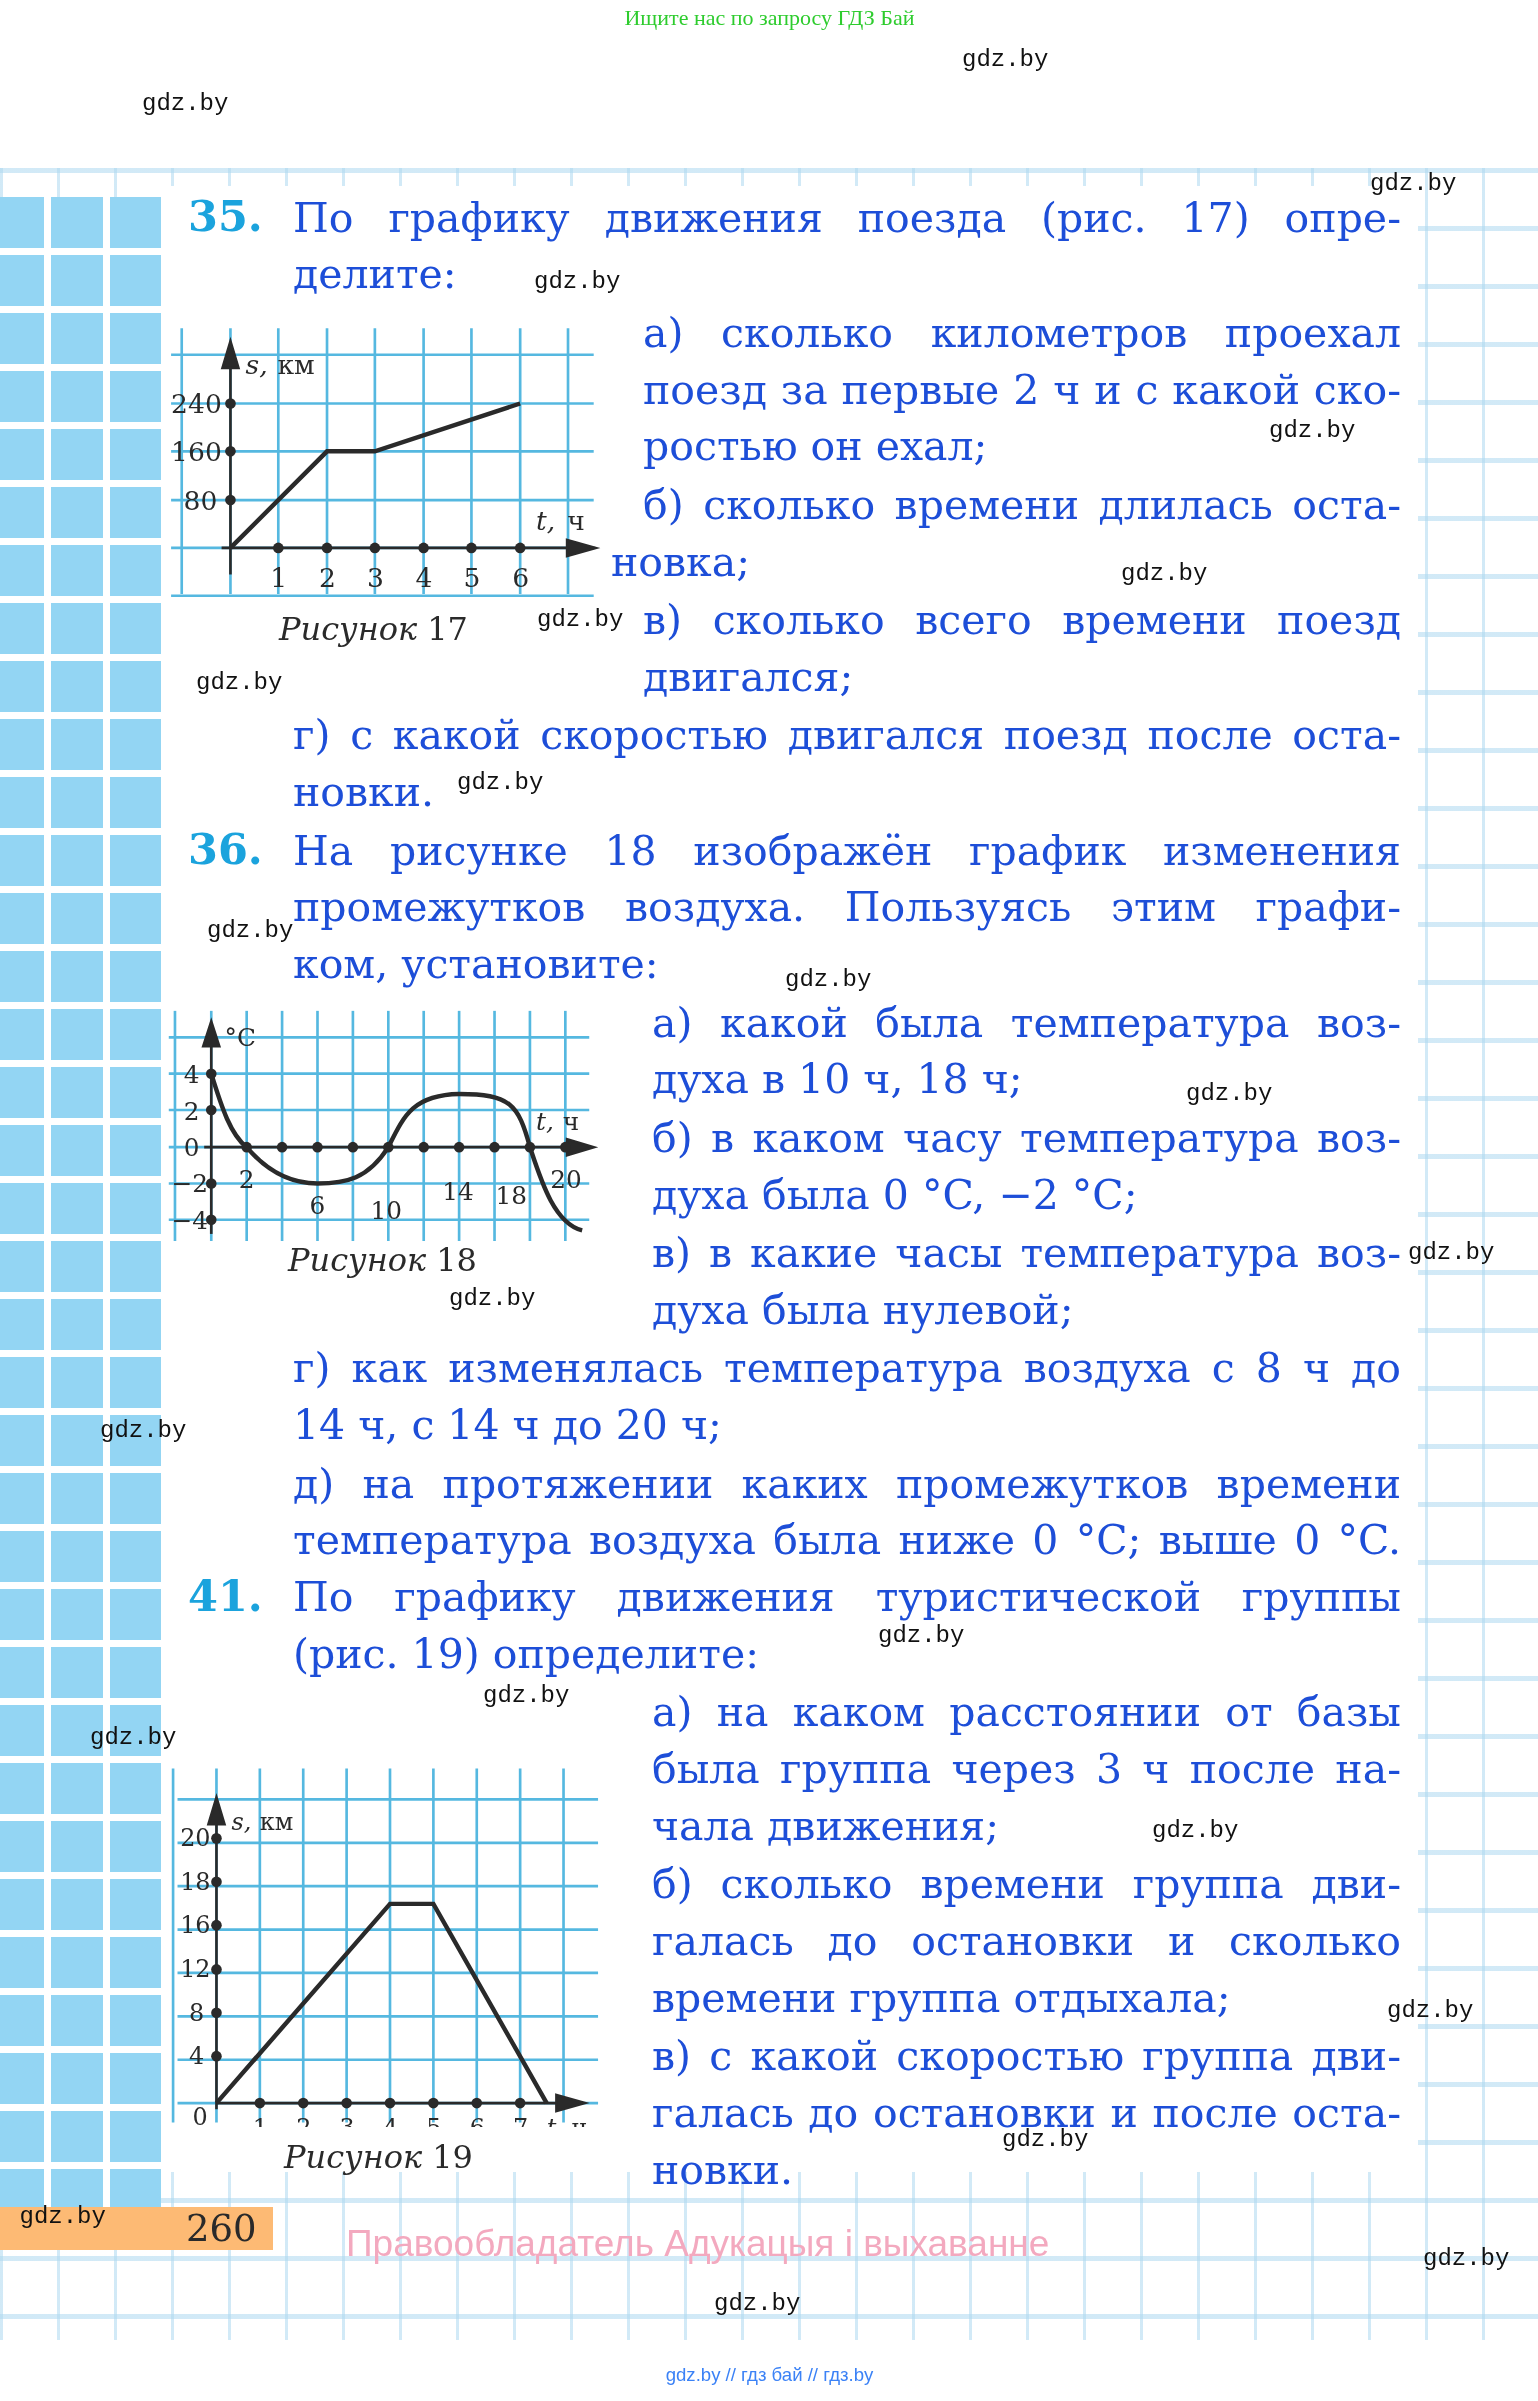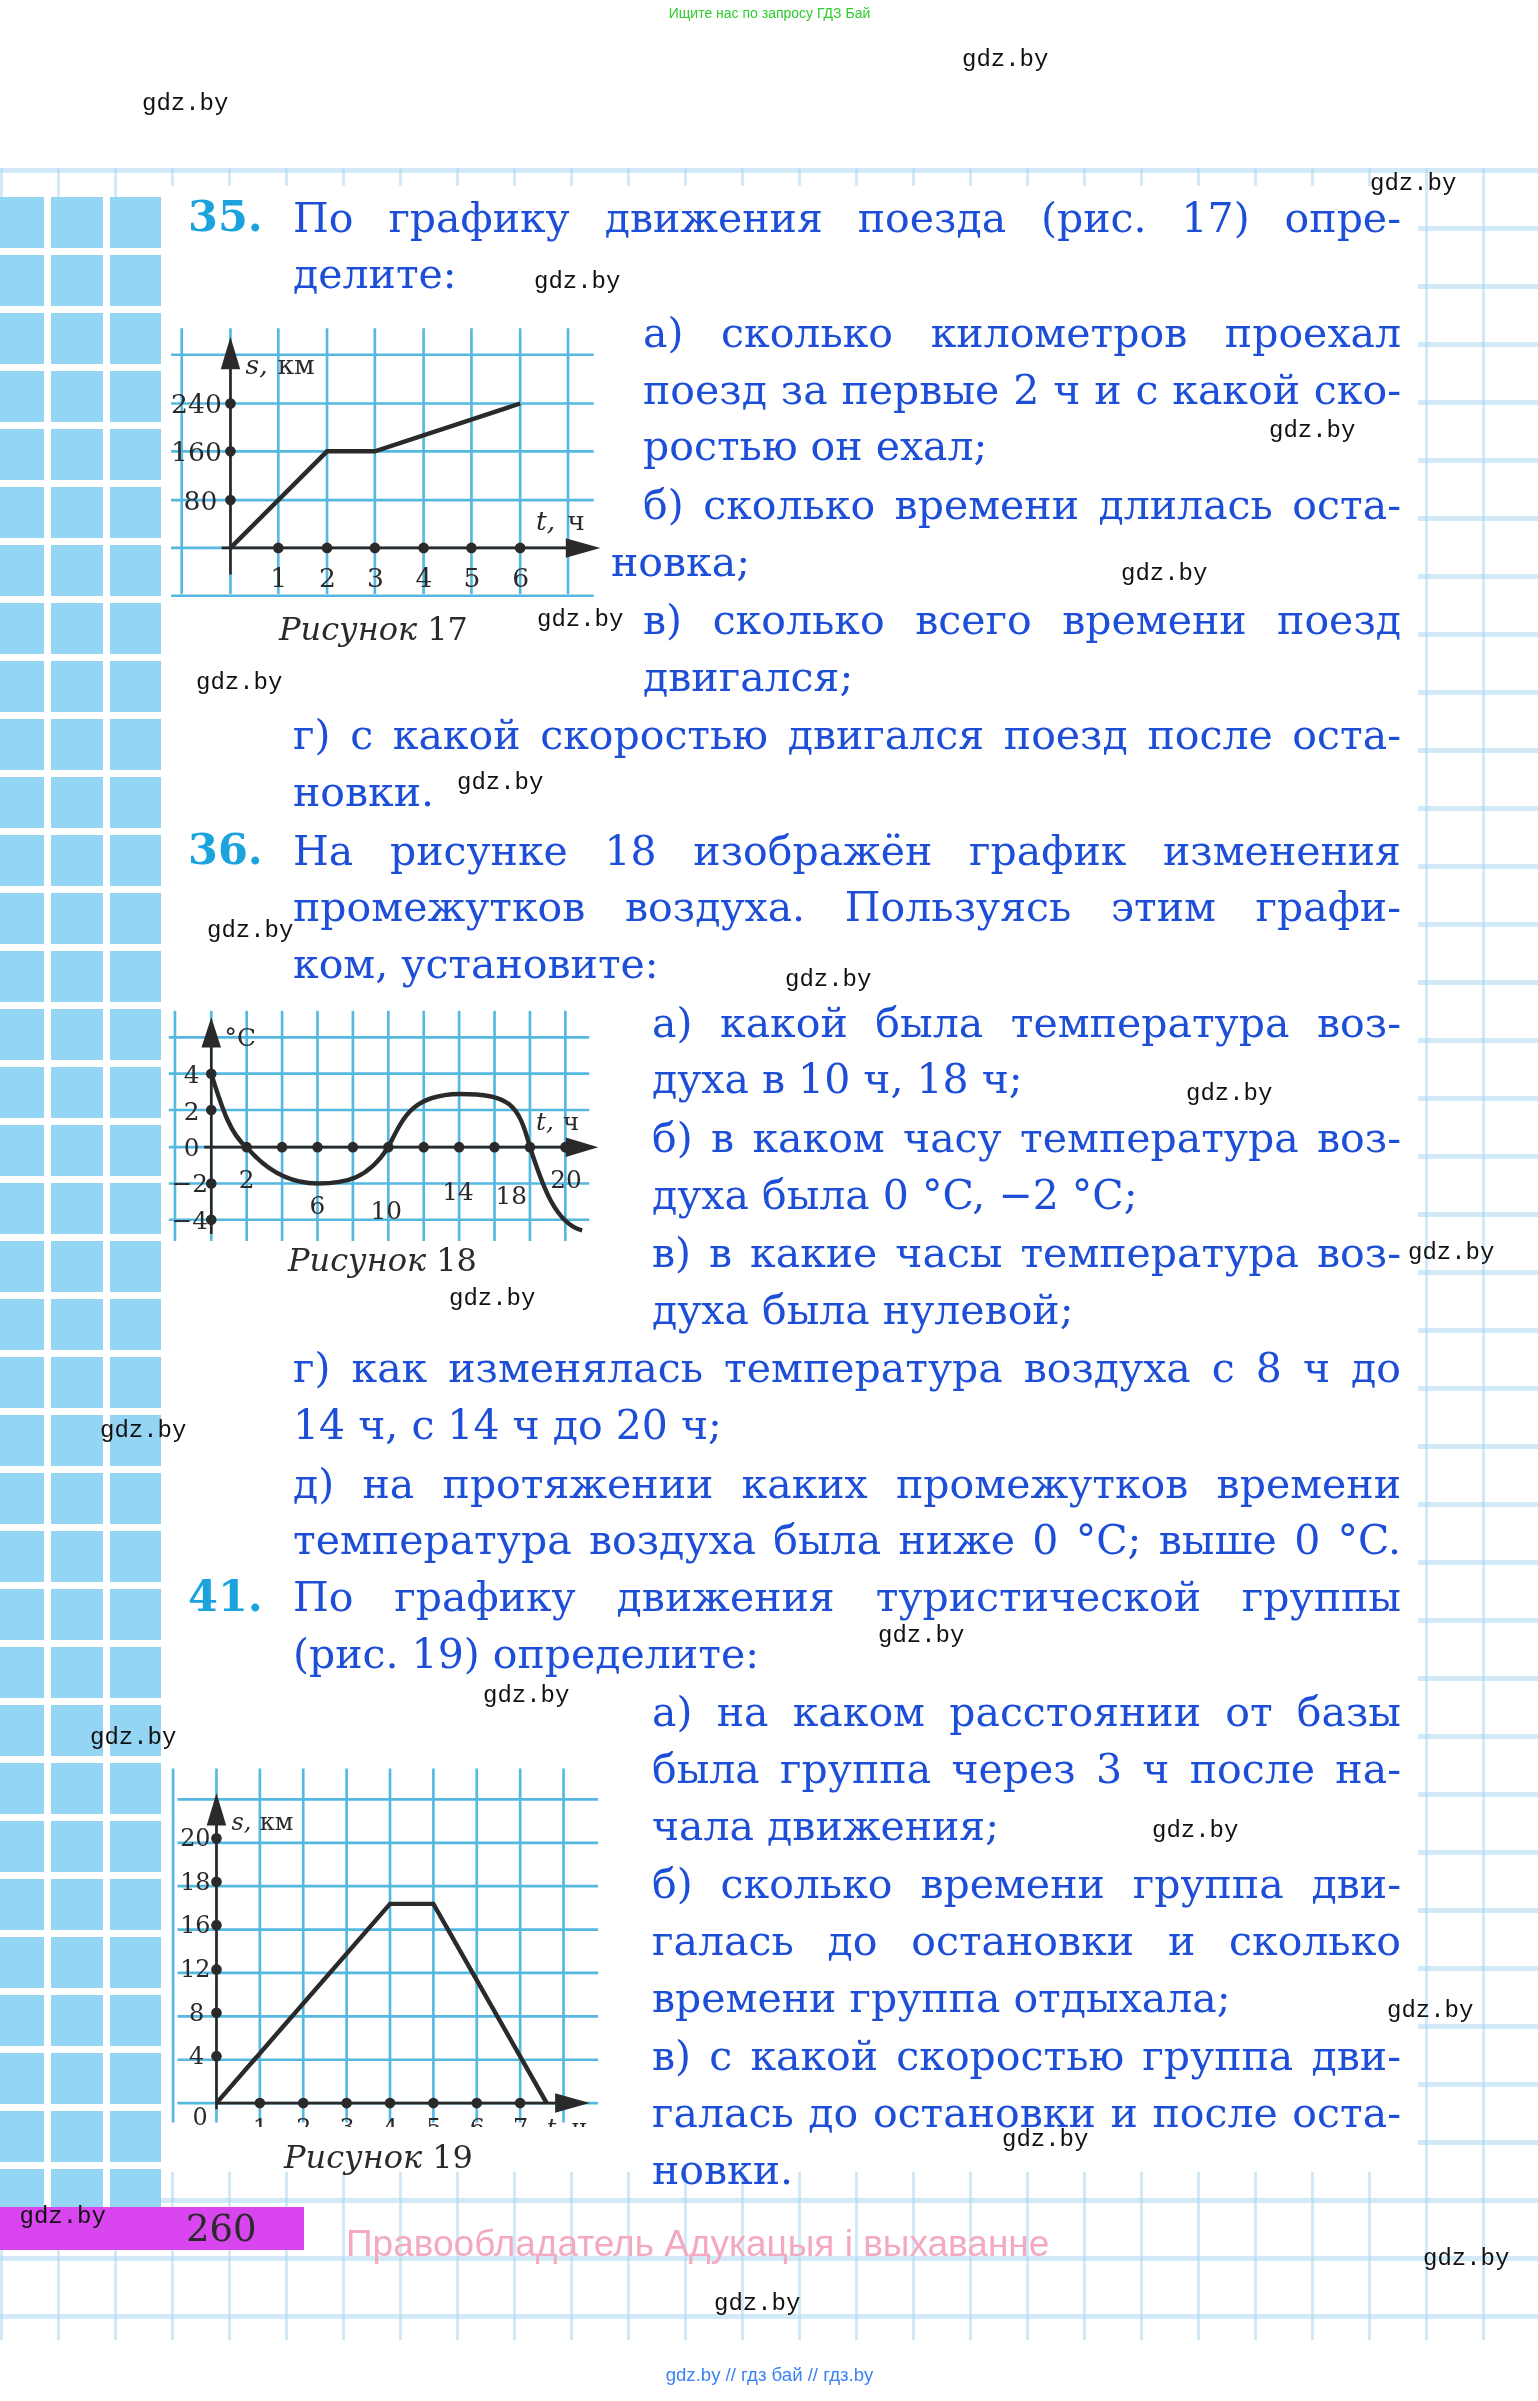--- a/index.html
+++ b/index.html
@@ -2,34 +2,34 @@
 <html style="font-size:14px"><head>
 <meta charset="utf-8">
 <style>
   html,body{margin:0;padding:0;}
   body{width:1539px;height:2401px;position:relative;background:#fff;overflow:hidden;font-family:"DejaVu Serif",serif;color:#2a2a2a;}
   .grid-bg{position:absolute;left:0;top:168px;width:1539px;height:2172px;
     background-image:
       linear-gradient(to right, rgba(173,216,240,0.55) 0 3.5px, transparent 3.5px),
       linear-gradient(to bottom, rgba(173,216,240,0.55) 0 5.3px, transparent 5.3px);
     background-size:57px 100%, 100% 58px;}
-  .top-banner{position:absolute;top:5.3px;left:0;width:100%;text-align:center;color:#2ecc2e;font-family:Liberation Sans, sans-serif;font-size:14px;}
+  .top-banner{position:absolute;top:5.3px;left:0;width:100%;text-align:center;color:#2ecc2e;font-family:Liberation Serif, serif;font-size:22px;}
   .left-strip{position:absolute;left:0;top:197px;width:161px;height:2012px;
     background-image:
       linear-gradient(to right, transparent 0 44px, #fff 44px 51px, transparent 51px 103px, #fff 103px 110px, transparent 110px),
       linear-gradient(to bottom, #93d5f3 0 51px, #fff 51px 58px);
     background-size:100% 100%, 100% 58px;background-color:#93d5f3;}
   .page{position:absolute;left:161px;top:186px;width:1257px;height:1986px;background:#fff;}
   .wm{position:absolute;font-family:Liberation Mono, monospace;font-size:24px;color:#111;}
   .num{position:absolute;color:#1ba3dd;font-weight:bold;font-size:43px;}
   .txt{position:absolute;font-size:41px;line-height:57px;color:#1d4ed8;white-space:nowrap;}
   .just{text-align:justify;text-align-last:justify;}
   .caption{position:absolute;font-size:32px;font-style:italic;color:#2a2a2a;}
   .caption b{font-style:normal;font-weight:normal;text-align:center;}
-  .pagenum{position:absolute;left:0;top:2207px;width:304px;height:43px;background:#d946ef;}
+  .pagenum{position:absolute;left:0;top:2207px;width:273px;height:43px;background:#fdba74;}
   .pagenum span{position:absolute;left:186px;top:0;font-size:37px;}
   .rights{position:absolute;top:2223px;left:346px;font-family:"Liberation Sans",sans-serif;font-size:37px;color:#f3a9bf;}
   .footer{position:absolute;top:2364px;width:100%;text-align:center;font-family:"Liberation Sans",sans-serif;font-size:18.6px;color:#3b82f6;}
   svg text{font-family:"DejaVu Serif",serif;}
 </style>
 </head>
 <body>
 
 <div class="grid-bg"></div>
 <div class="top-banner">Ищите нас по запросу ГДЗ Бай</div>

